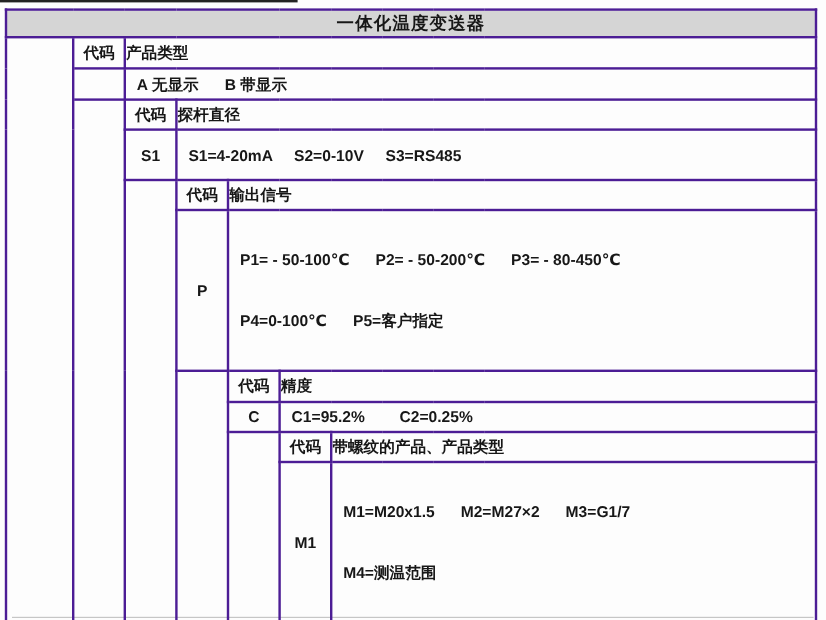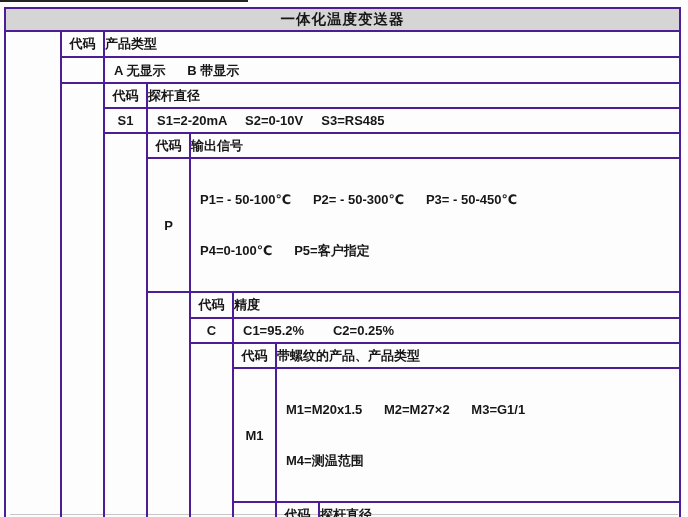--- a/index.html
+++ b/index.html
@@ -74,34 +74,34 @@
     <tr style="height:26px">
       <td class="code"></td>
       <td colspan="8" class="opts"><div>A 无显示      B 带显示</div></td>
     </tr>
 
     <tr style="height:25px">
       <td rowspan="14"></td>
       <td class="code">代码</td>
       <td colspan="7" class="name">探杆直径</td>
     </tr>
-    <tr style="height:25px">
+    <tr style="height:42px">
       <td class="code">S1</td>
-      <td colspan="7" class="opts"><div>S1=2-20mA     S2=0-10V     S3=RS485</div></td>
+      <td colspan="7" class="opts"><div>S1=4-20mA     S2=0-10V     S3=RS485</div></td>
     </tr>
 
     <tr style="height:25px">
       <td rowspan="12"></td>
       <td class="code">代码</td>
       <td colspan="6" class="name">输出信号</td>
     </tr>
     <tr style="height:49px">
       <td class="code">P</td>
       <td colspan="6" class="opts">
-        <div>P1= - 50-100℃      P2= - 50-300℃      P3= - 50-450℃</div>
+        <div>P1= - 50-100℃      P2= - 50-200℃      P3= - 80-450℃</div>
         <div>P4=0-100℃      P5=客户指定</div>
       </td>
     </tr>
 
     <tr style="height:26px">
       <td rowspan="10"></td>
       <td class="code">代码</td>
       <td colspan="5" class="name">精度</td>
     </tr>
     <tr style="height:25px">
@@ -110,21 +110,21 @@
     </tr>
 
     <tr style="height:25px">
       <td rowspan="8"></td>
       <td class="code">代码</td>
       <td colspan="4" class="name">带螺纹的产品、产品类型</td>
     </tr>
     <tr style="height:49px">
       <td class="code">M1</td>
       <td colspan="4" class="opts">
-        <div>M1=M20x1.5      M2=M27×2      M3=G1/1</div>
+        <div>M1=M20x1.5      M2=M27×2      M3=G1/7</div>
         <div>M4=测温范围</div>
       </td>
     </tr>
 
     <tr style="height:25px">
       <td rowspan="6"></td>
       <td class="code">代码</td>
       <td colspan="3" class="name">探杆直径</td>
     </tr>
 

